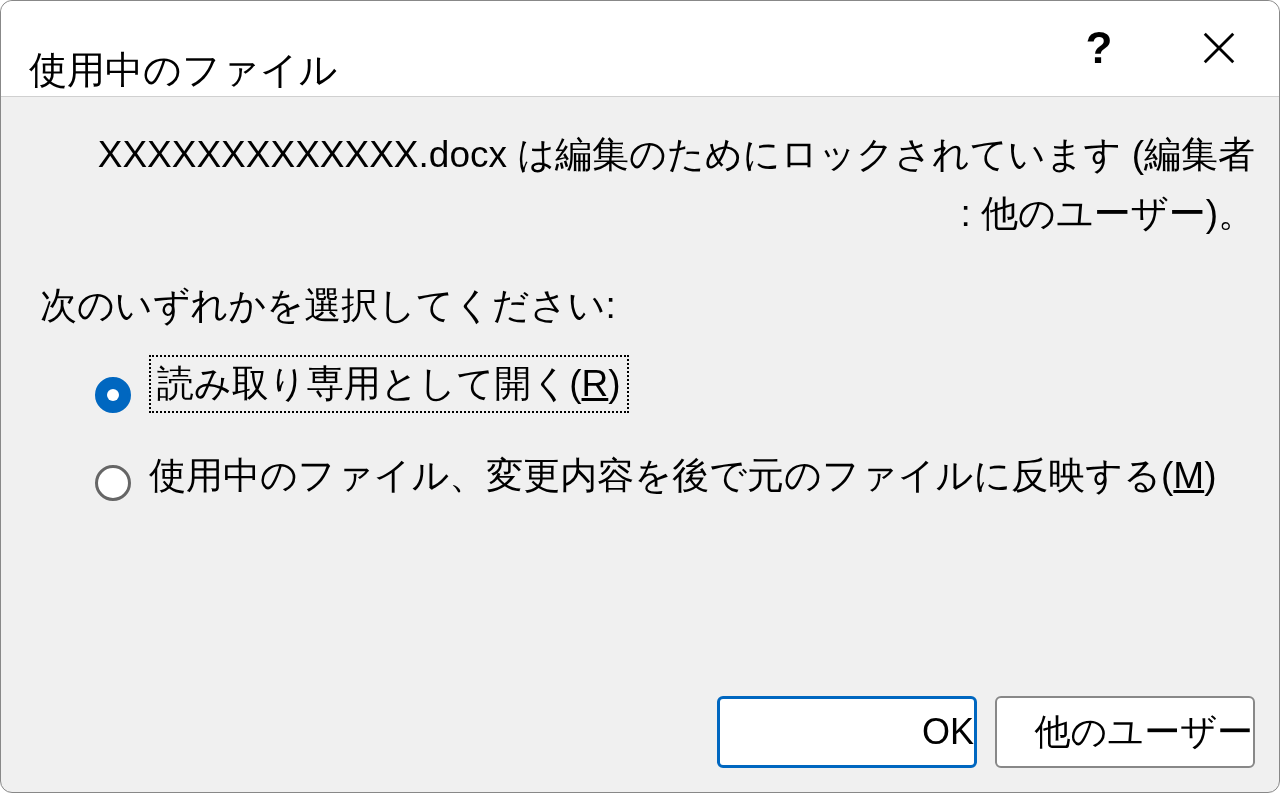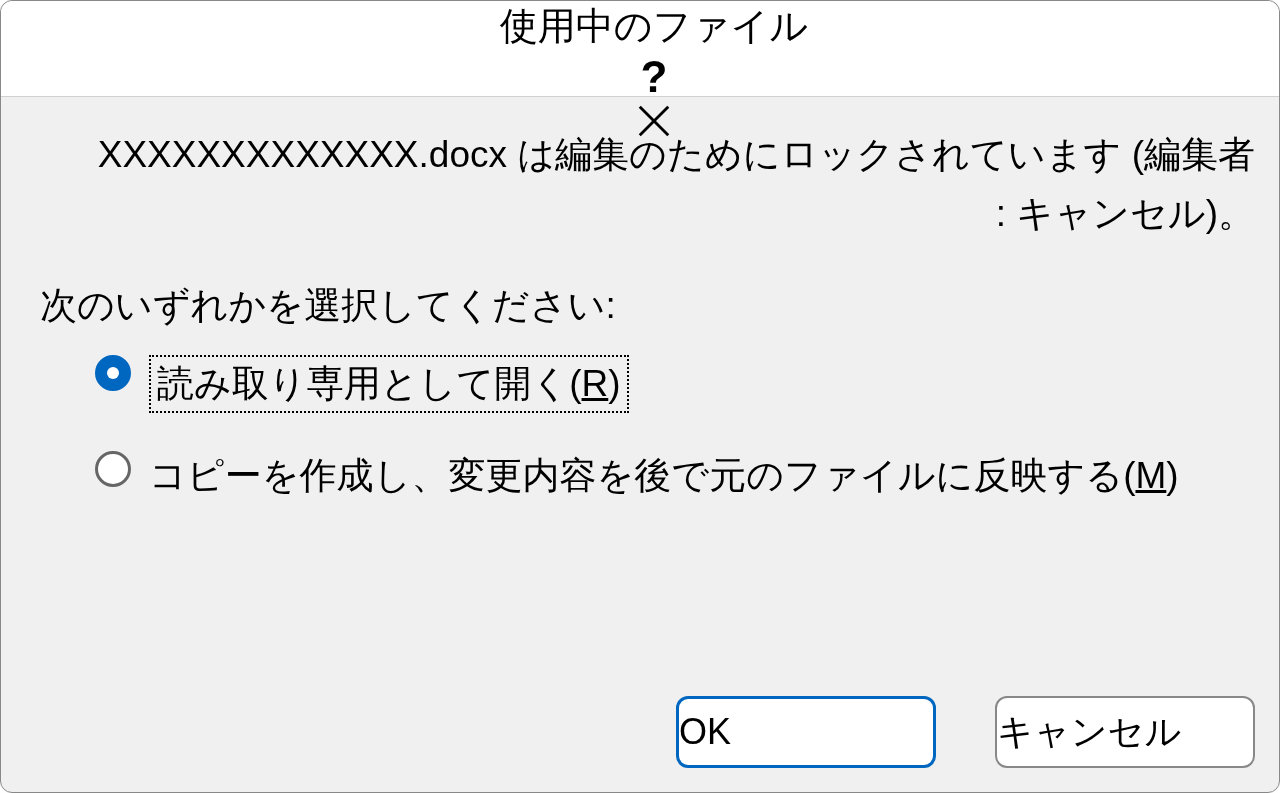--- a/index.html
+++ b/index.html
@@ -21,29 +21,28 @@
       height: 793px;
       background: #f0f0f0;
       border: 1px solid #888888;
       border-radius: 12px;
       display: flex;
       flex-direction: column;
     }
 
     .titlebar {
       display: flex;
-      align-items: center;
+      align-items: flex-end;
       height: 96px;
       background: #ffffff;
       border-top-left-radius: 12px;
       border-top-right-radius: 12px;
       border-bottom: 1px solid #d0d0d0;
       padding-left: 28px;
       padding-right: 0;
-      flex-direction: column;
     }
 
     .title {
       flex: 1;
       font-size: 38px;
       color: #000000;
       font-weight: 400;
     }
 
     .titlebar-btn {
@@ -88,21 +87,21 @@
       margin-bottom: 24px;
       margin-left: 15px;
     }
 
     .options {
       padding-left: 70px;
     }
 
     .option-row {
       display: flex;
-      align-items: flex-start;
+      align-items: flex-end;
       margin-bottom: 38px;
     }
 
     .radio {
       width: 36px;
       height: 36px;
       border-radius: 50%;
       border: 3px solid #666666;
       margin-right: 18px;
       flex-shrink: 0;
@@ -145,26 +144,25 @@
       padding: 0 24px 24px 0;
       gap: 18px;
     }
 
     .btn {
       min-width: 260px;
       height: 72px;
       font-size: 36px;
       background: #ffffff;
       border: 2px solid #888888;
-      border-radius: 12px;
+      border-radius: 6px;
       display: flex;
       align-items: center;
-      justify-content: flex-start;
+      justify-content: flex-end;
       cursor: default;
-      margin-left: 41px;
     }
 
     .btn.primary {
       border: 3px solid #0067C0;
     }
   </style>
 </head>
 <body>
 
 <div class="dialog">
@@ -179,44 +177,44 @@
         <line x1="3" y1="3" x2="21" y2="21"></line>
         <line x1="21" y1="3" x2="3" y2="21"></line>
       </svg>
     </div>
   </div>
 
   <div class="content">
 
     <div class="message">
       <span class="filename">XXXXXXXXXXXXX.docx</span><span> は編集のためにロックされています (編集者</span><br>
-      <span>: キャンセル)。</span>
+      <span>: 他のユーザー)。</span>
     </div>
 
     <div class="prompt">次のいずれかを選択してください:</div>
 
     <div class="options">
 
       <div class="option-row">
         <div class="radio selected"></div>
         <span class="option-label focused"><span>読み取り専用として開く(</span><span class="mnemonic">R</span><span>)</span></span>
       </div>
 
       <div class="option-row">
         <div class="radio"></div>
-        <span class="option-label"><span>コピーを作成し、変更内容を後で元のファイルに反映する(</span><span class="mnemonic">M</span><span>)</span></span>
+        <span class="option-label"><span>使用中のファイル、変更内容を後で元のファイルに反映する(</span><span class="mnemonic">M</span><span>)</span></span>
       </div>
 
 
     </div>
 
   </div>
 
   <div class="button-row">
     <div class="btn primary">
       <span>OK</span>
     </div>
     <div class="btn">
-      <span>キャンセル</span>
+      <span>他のユーザー</span>
     </div>
   </div>
 
 </div>
 
 </body></html>

